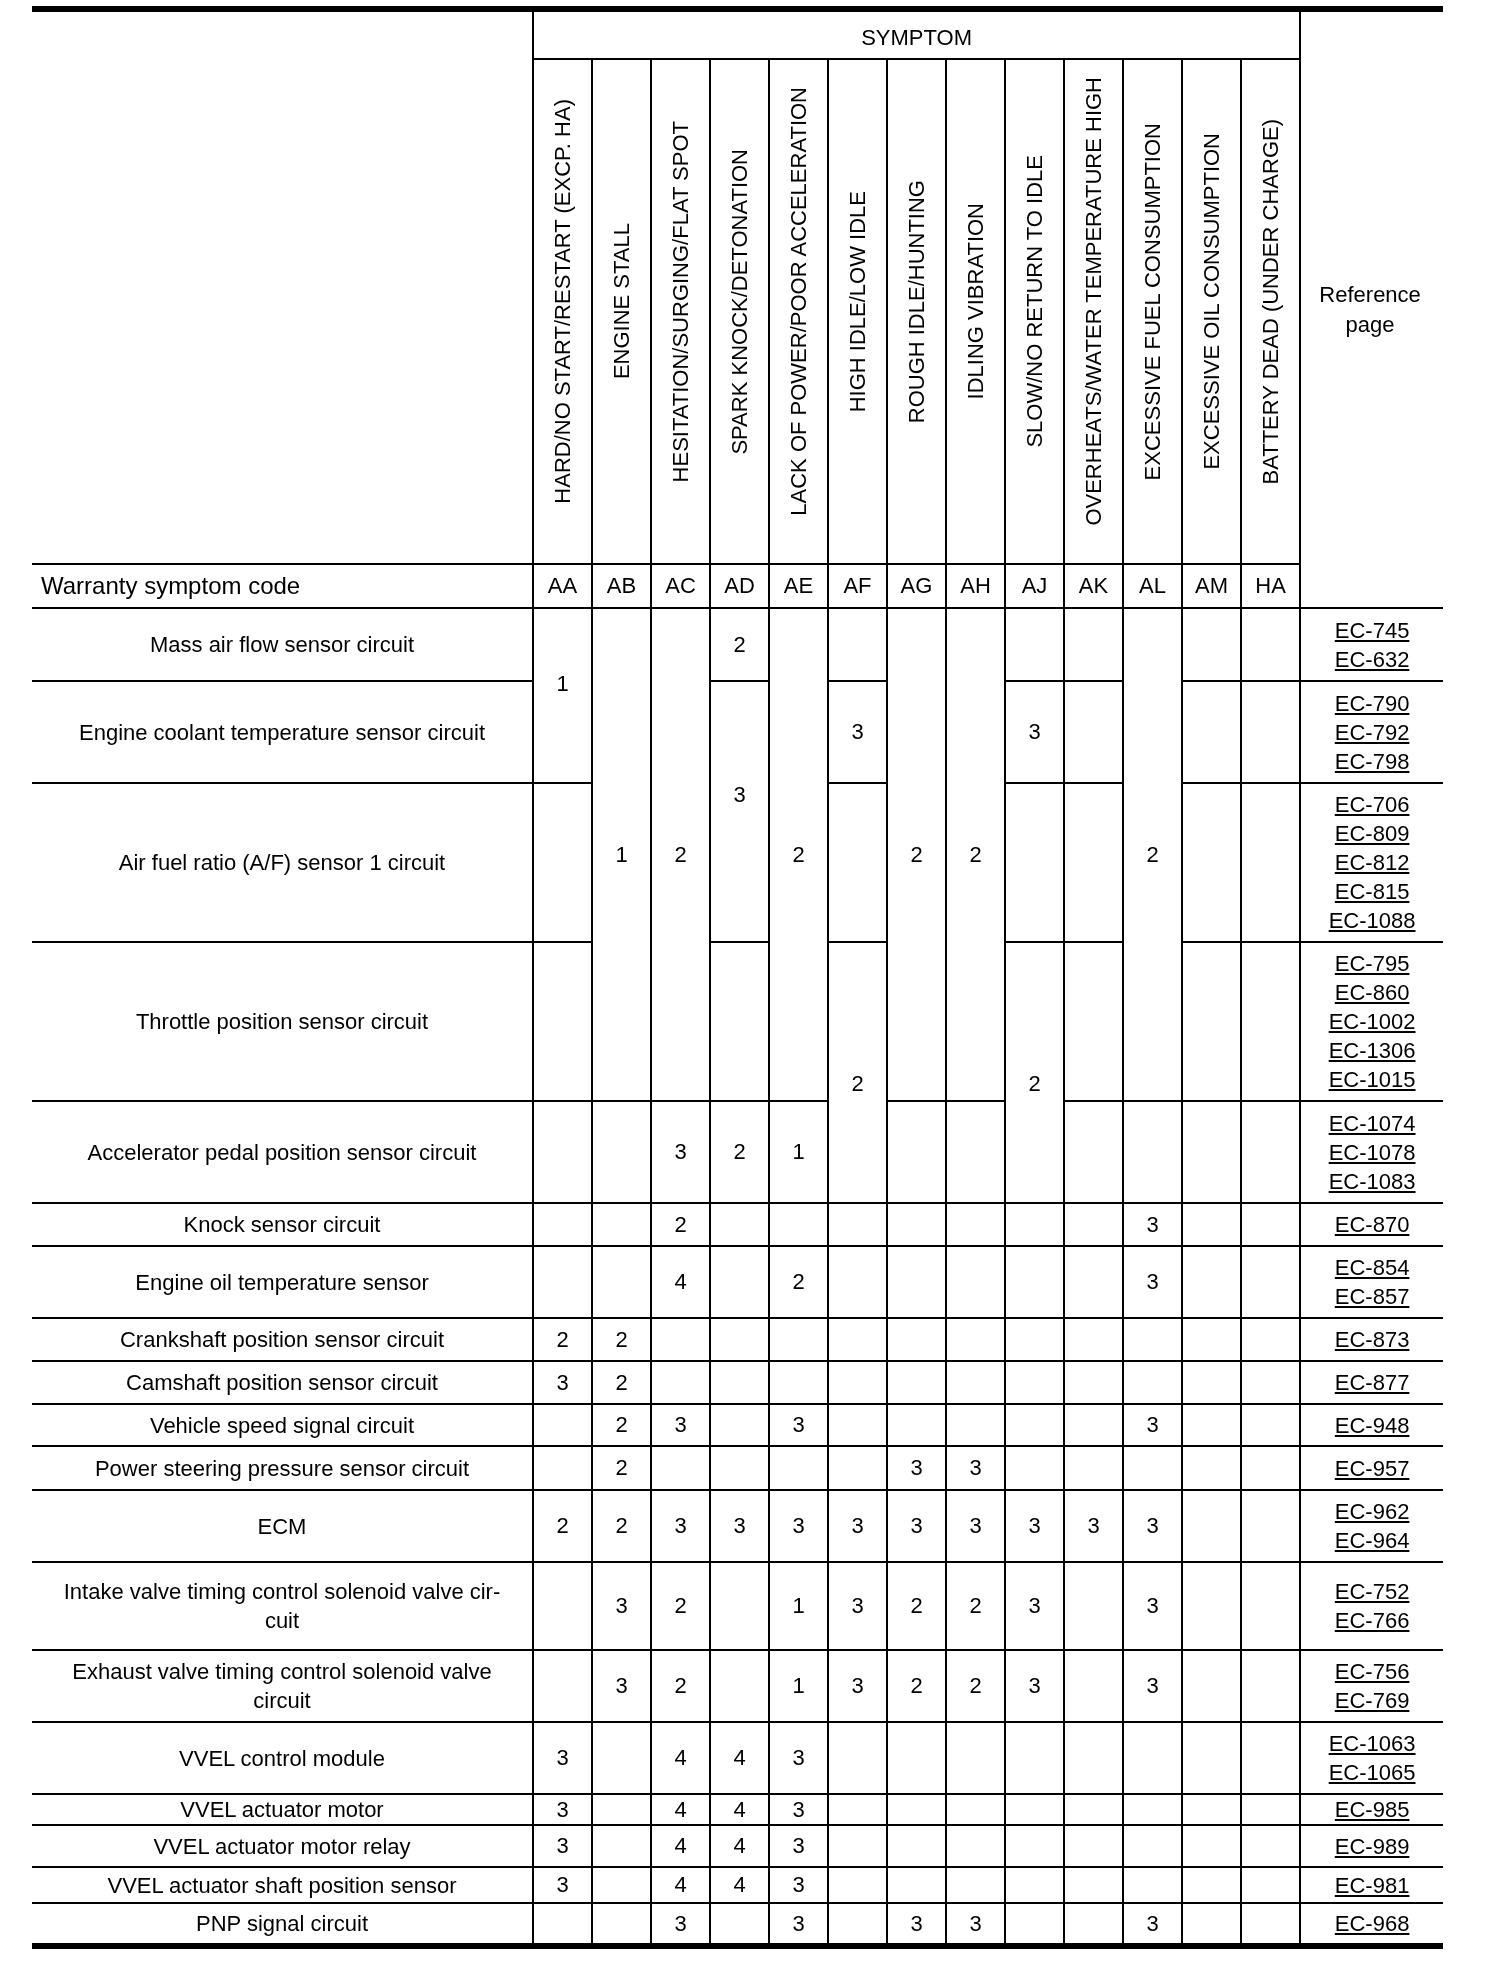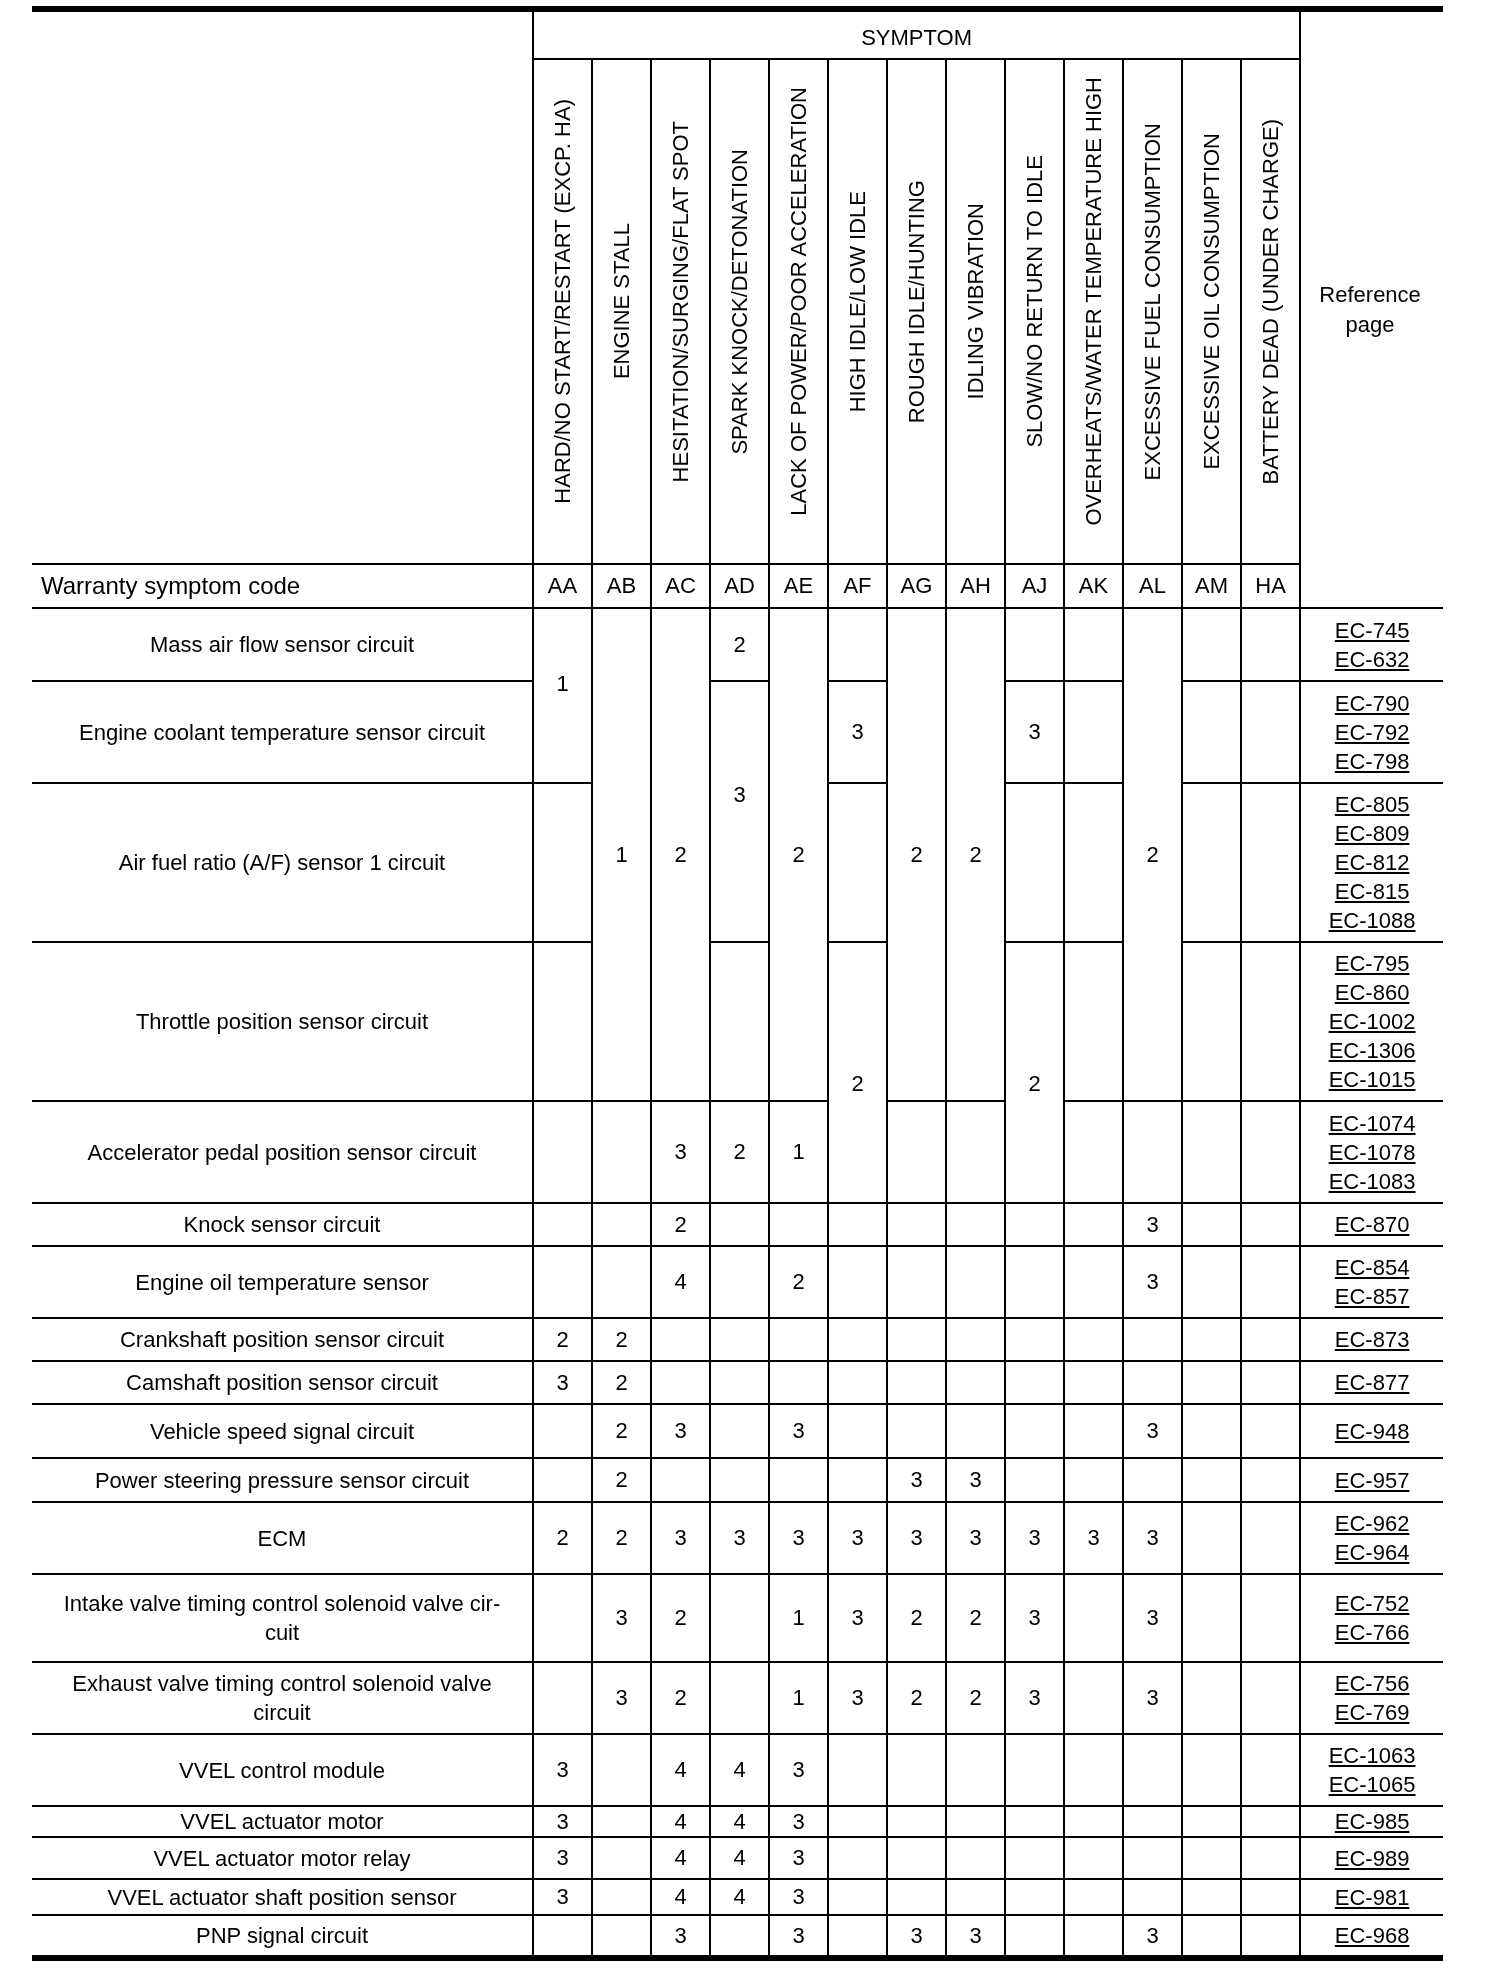--- a/index.html
+++ b/index.html
@@ -134,21 +134,21 @@
       </tr>
       <tr style="height: 159px;">
         <td class="label" style="white-space: pre-line;">Air fuel ratio (A/F) sensor 1 circuit</td>
         <td class="val"></td>
         <td class="val"></td>
         <td class="val"></td>
         <td class="val"></td>
         <td class="val"></td>
         <td class="val"></td>
         <td class="ref">
-          <a>EC-805</a>
+          <a>EC-706</a>
           <a>EC-809</a>
           <a>EC-812</a>
           <a>EC-815</a>
           <a>EC-1088</a>
         </td>
       </tr>
       <tr style="height: 159px;">
         <td class="label" style="white-space: pre-line;">Throttle position sensor circuit</td>
         <td class="val"></td>
         <td class="val"></td>
@@ -254,21 +254,21 @@
         <td class="val"></td>
         <td class="val"></td>
         <td class="val"></td>
         <td class="val"></td>
         <td class="val"></td>
         <td class="val"></td>
         <td class="ref">
           <a>EC-877</a>
         </td>
       </tr>
-      <tr style="height: 54px;">
+      <tr style="height: 42px;">
         <td class="label" style="white-space: pre-line;">Vehicle speed signal circuit</td>
         <td class="val"></td>
         <td class="val">2</td>
         <td class="val">3</td>
         <td class="val"></td>
         <td class="val">3</td>
         <td class="val"></td>
         <td class="val"></td>
         <td class="val"></td>
         <td class="val"></td>

